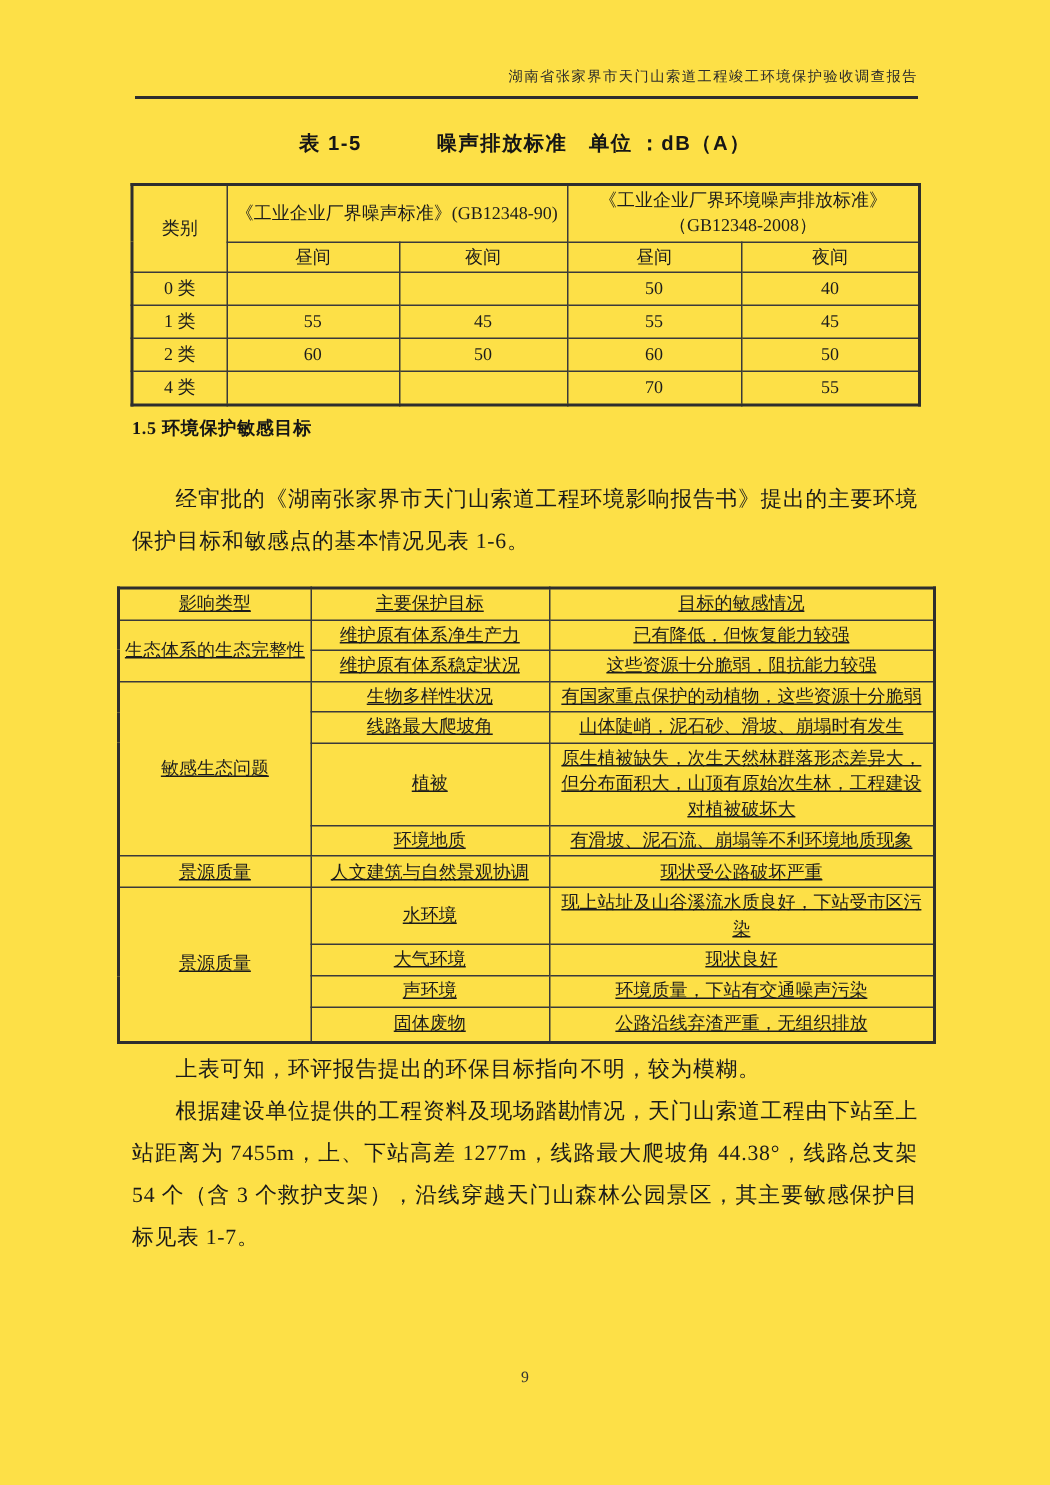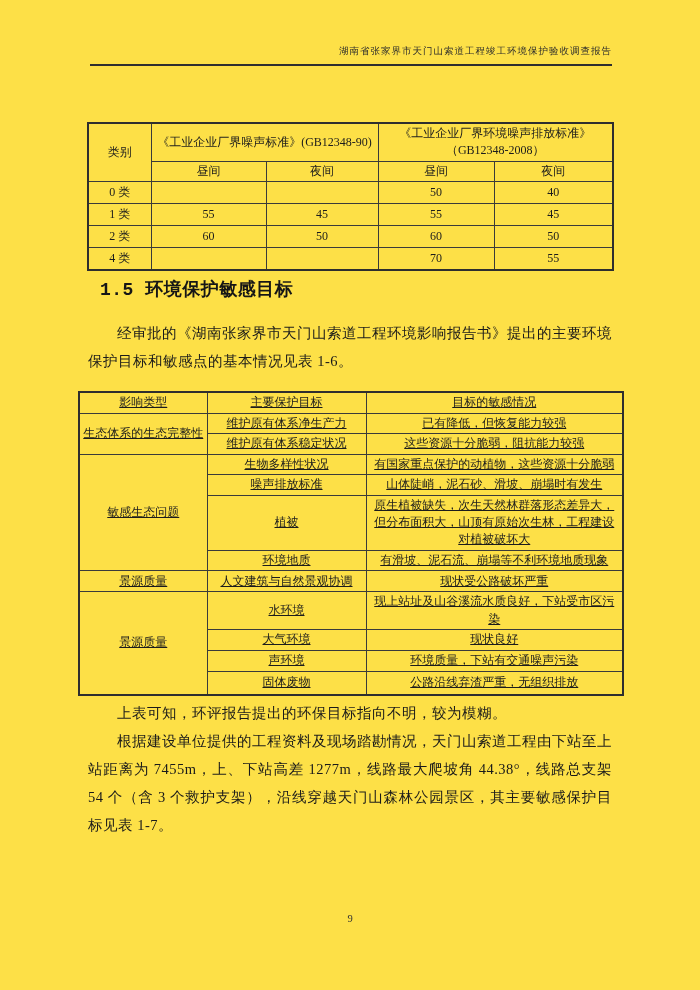--- a/index.html
+++ b/index.html
@@ -49,23 +49,23 @@
   }
   th, td {
     border: 1px solid #3a3a3a;
     text-align: center; vertical-align: middle;
     font-weight: normal;
     padding: 1px 3px;
     line-height: 1.45;
     overflow: hidden;
   }
   .section-heading {
-    position: absolute; top: 277px; left: 100px;
-    font-family: Liberation Mono, monospace;
-    font-weight: bold; font-size: 18px; color: #161616;
+    position: absolute; top: 277px; left: 88px;
+    font-family: Liberation Serif, serif;
+    font-weight: bold; font-size: 12px; color: #161616;
     letter-spacing: 0.5px;
   }
   .para-block { position: absolute; left: 88px; width: 524px; }
   #intro-para { top: 319px; }
   #closing-paras { top: 699px; }
   p.body-text {
     margin: 0;
     font-size: 14.5px; line-height: 28px;
     text-align: justify; text-indent: 2em;
     color: #1a1a1a;
@@ -77,20 +77,23 @@
   }
 </style>
 </head>
 <body>
 
 <div class="page">
 
   <div class="running-header">湖南省张家界市天门山索道工程竣工环境保护验收调查报告</div>
   <div class="header-rule"></div>
 
+  <div class="caption" id="cap-1-5">
+    <span class="cap-label">表 1-5</span><span>噪声排放标准　单位 ：dB（A）</span>
+  </div>
 
   <table id="table-1-5">
     <colgroup>
       <col style="width:63px">
         <col style="width:115px">
         <col style="width:112px">
         <col style="width:116px">
         <col style="width:119px">
     </colgroup>
     <tbody>
@@ -163,21 +166,21 @@
       <tr style="height:21px">
         <td>维护原有体系稳定状况</td>
         <td>这些资源十分脆弱，阻抗能力较强</td>
       </tr>
       <tr style="height:20px">
         <td rowspan="4">敏感生态问题</td>
         <td>生物多样性状况</td>
         <td>有国家重点保护的动植物，这些资源十分脆弱</td>
       </tr>
       <tr style="height:20px">
-        <td>噪声排放标准</td>
+        <td>线路最大爬坡角</td>
         <td>山体陡峭，泥石砂、滑坡、崩塌时有发生</td>
       </tr>
       <tr style="height:53px">
         <td>植被</td>
         <td>原生植被缺失，次生天然林群落形态差异大，但分布面积大，山顶有原始次生林，工程建设对植被破坏大</td>
       </tr>
       <tr style="height:20px">
         <td>环境地质</td>
         <td>有滑坡、泥石流、崩塌等不利环境地质现象</td>
       </tr>

